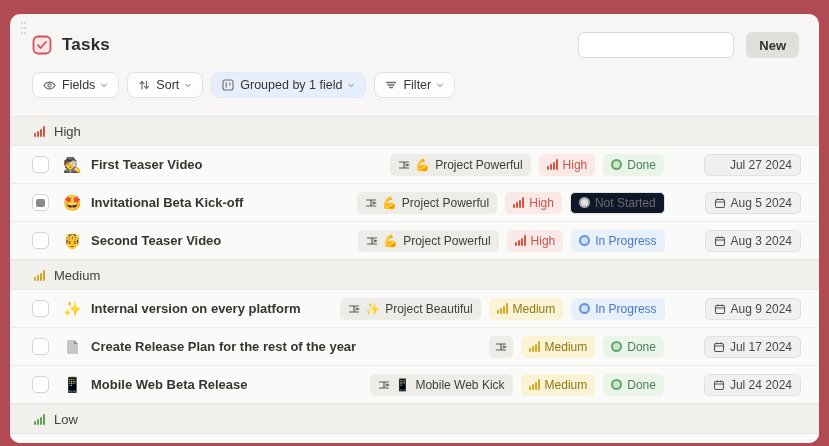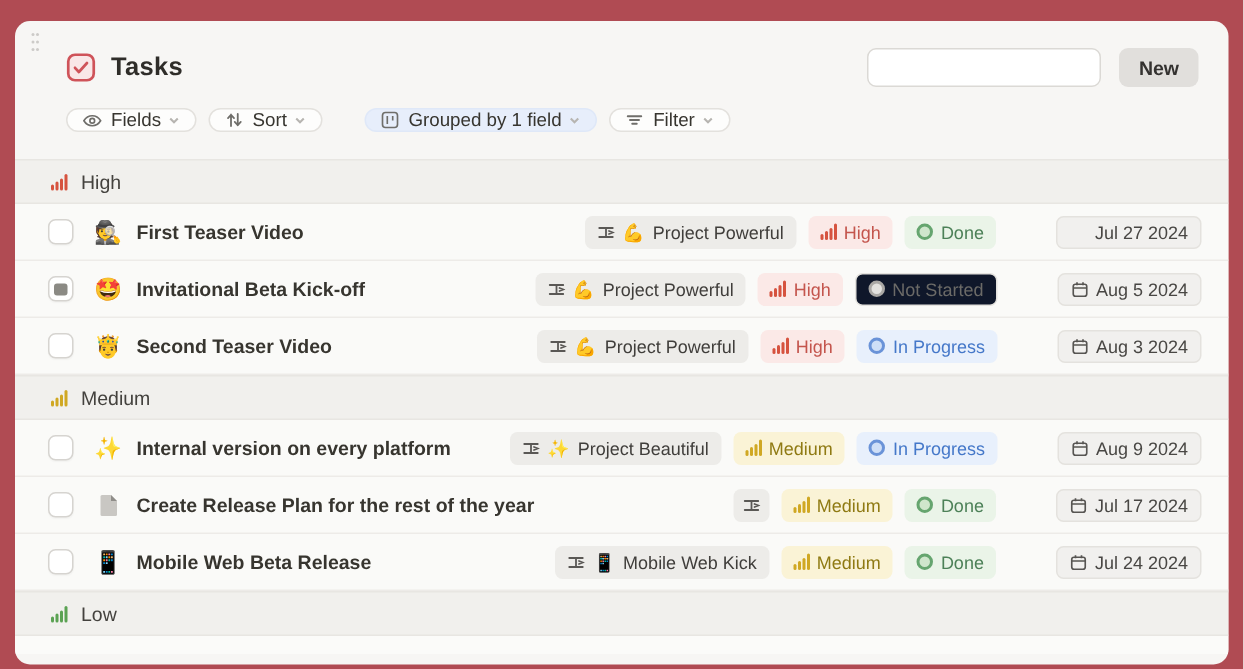--- a/index.html
+++ b/index.html
@@ -5,35 +5,35 @@
   * { margin:0; padding:0; box-sizing:border-box; }
   body { font-family:"Liberation Sans","DejaVu Sans",sans-serif; }
   .frame { position:relative; width:829px; height:446px; background:#b04b53; overflow:hidden; }
   .window { position:absolute; left:10px; right:10px; top:14px; bottom:3px;
             background:#f7f6f4; border-radius:10px; overflow:hidden; }
   .drag-dots { position:absolute; left:11px; top:8px; width:10px; height:16px;
     display:grid; grid-template-columns:3px 3px; grid-auto-rows:5px; }
   .drag-dots i { width:2px; height:2px; border-radius:50%; background:#cdcbc8; }
 
   
-  .hdr { padding:16px 20px 0 34px; }
+  .hdr { padding:16px 20px 0 22px; }
   .title-row { display:flex; align-items:center; height:30px; margin-bottom:12px; }
   .page-title { font-size:17px; font-weight:700; color:#2f2d29; margin-left:10px; letter-spacing:.2px; }
   .spacer { flex:1; }
   .search-input { width:156px; height:26px; border:1px solid #dbd9d5; border-radius:6px;
     background:#fff; margin-right:12px; font-size:13px; padding:0 8px; color:#37352f; outline:none; }
   .new-btn { height:26px; padding:0 13px; border:none; border-radius:6px; background:#e1dfdc;
     font-size:13px; font-weight:600; color:#343230; font-family:inherit; cursor:pointer; }
 
   
   .toolbar { display:flex; gap:8px; margin-bottom:18px; }
-  .tb-btn { display:inline-flex; align-items:center; gap:6px; height:16px; padding:0 10px;
+  .tb-btn { display:inline-flex; align-items:center; gap:6px; height:26px; padding:0 10px;
     background:#fdfdfc; border:1px solid #e3e1dd; border-radius:8px; font-size:12.5px;
     font-weight:500; color:#37352f; font-family:inherit; cursor:pointer; }
-  .tb-btn.active { background:#e7eefb; border-color:#dfe8f8;margin-left:20px; }
+  .tb-btn.active { background:#e7eefb; border-color:#dfe8f8; }
   .tb-icon { display:inline-flex; color:#6f6e6a; }
   .chev { display:inline-flex; color:#b7b5b1; margin-left:-1px; }
 
   
   .group-row { height:30px; background:#f1f0ed; border-top:1px solid #e8e6e2;
     border-bottom:1px solid #e8e6e2; display:flex; align-items:center; padding:0 20px 0 24px;
     gap:9px; font-size:13px; color:#44423e; }
   .task-row { height:38px; background:#fafaf8; border-bottom:1px solid #edebe8;
     display:flex; align-items:center; padding:0 18px 0 22px; }
   .task-row:last-child { border-bottom:none; }

